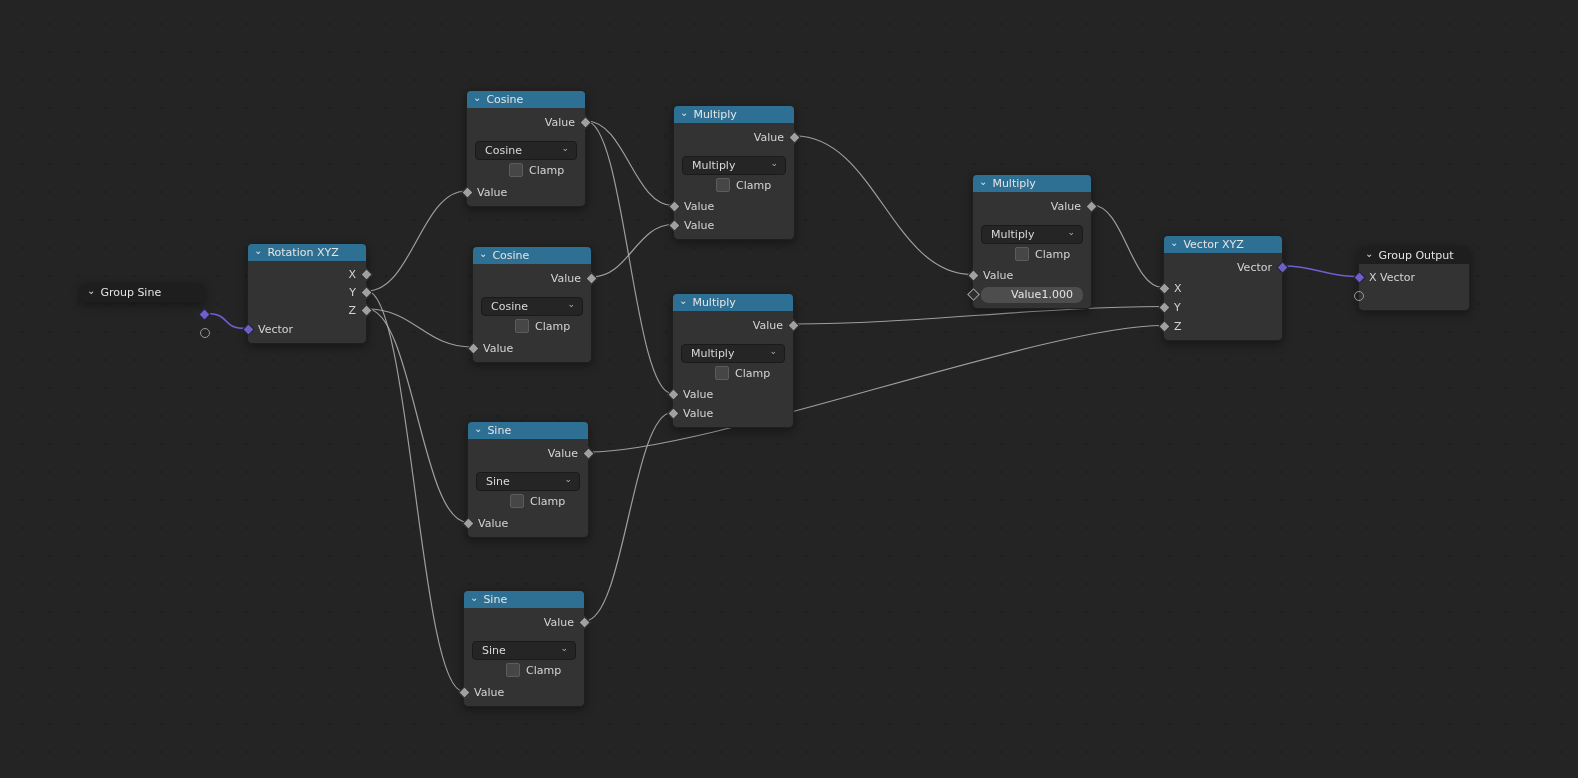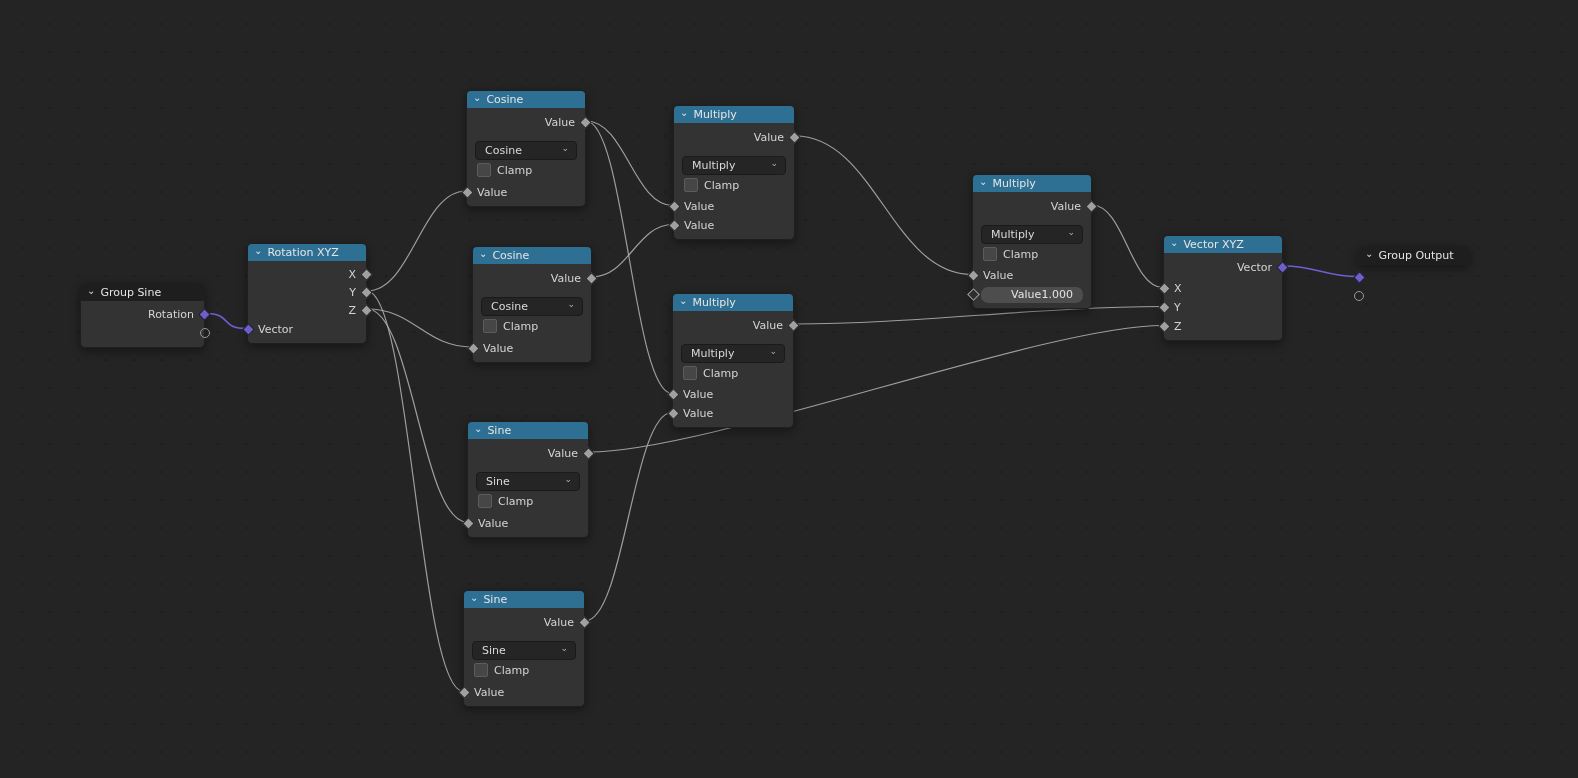--- a/index.html
+++ b/index.html
@@ -15,21 +15,21 @@
     border-radius:4px 4px 0 0;color:#e4e4e4;font-size:11px;white-space:nowrap;overflow:hidden;}
   .hdr .chev{font-size:10px;line-height:10px;color:rgba(255,255,255,.8);transform:translateY(-2px);}
   .body{padding:4px 0;}
   .row{display:flex;align-items:center;position:relative;}
   .row.out{justify-content:flex-end;padding-right:10px;}
   .row.in{padding-left:10px;}
   .sel{flex:1;margin:0 8px;height:17px;background:#252525;border:1px solid #1a1a1a;
     border-radius:4px;display:flex;align-items:center;justify-content:space-between;
     padding:0 7px 0 9px;color:#d9d9d9;cursor:pointer;}
   .sel .chev{font-size:9px;color:#b0b0b0;transform:translateY(-2px);}
-  .cbrow{padding-left:10px;gap:6px;}
+  .cbrow{padding-left:10px;gap:6px;margin-left:32px;}
   .cb{width:12px;height:12px;background:#464646;border:1px solid #5c5c5c;border-radius:2px;}
   .fld{flex:1;margin:0 8px;height:16px;background:#4d4d4d;border-radius:7px;
     display:flex;align-items:center;justify-content:space-between;
     padding:0 10px 0 30px;color:#e4e4e4;cursor:ew-resize;}
   .sock{position:absolute;width:7px;height:7px;transform:rotate(45deg);
     border:1px solid #151515;z-index:3;cursor:crosshair;}
   .sock.virtual{border-radius:50%;transform:none;width:8px;height:8px;
     background:transparent;border:1.5px solid #9a9a9a;}
   path.wire{pointer-events:none;}
 </style>
@@ -51,26 +51,20 @@
       <path d="M 795 136 C 874.65 136, 892.35 274.5, 972 274.5" fill="none" stroke="#b4b4b4" stroke-width="1.2" opacity="0.85" class="wire"></path>
       <path d="M 794 324 C 914 324, 1043 306.5, 1163 306.5" fill="none" stroke="#b4b4b4" stroke-width="1.2" opacity="0.85" class="wire"></path>
       <path d="M 1092 205 C 1123.95 205, 1131.05 287.5, 1163 287.5" fill="none" stroke="#b4b4b4" stroke-width="1.2" opacity="0.85" class="wire"></path>
       <path d="M 1283 266 C 1316.75 266, 1324.25 276.5, 1358 276.5" fill="none" stroke="#6c61d0" stroke-width="1.7" opacity="1" class="wire"></path>
     </svg>
 <div class="node" style="left: 80px; top: 283px; width: 125px;">
       <div class="hdr" style="background: rgb(30, 30, 30);">
         <span class="chev">⌄</span>
         <span>Group Sine</span>
       </div>
-      <div class="body">
-        <div class="row out" style="height: 19px;">
-          <span>Rotation</span>
-        </div>
-        <div class="row" style="height: 19px;"></div>
-      </div>
       <span class="sock" style="top: 26px; right: -4.5px; background: rgb(108, 95, 199);"></span>
       <span class="sock virtual" style="top: 44px; right: -5.5px;"></span>
     </div>
     <div class="node" style="left: 247px; top: 243px; width: 120px;">
       <div class="hdr" style="background: rgb(46, 112, 148);">
         <span class="chev">⌄</span>
         <span>Rotation XYZ</span>
       </div>
       <div class="body">
         <div class="row out" style="height: 18px;">
@@ -310,16 +304,22 @@
       <span class="sock" style="top: 26.5px; right: -4.5px; background: rgb(108, 95, 199);"></span>
       <span class="sock" style="top: 48px; left: -4.5px; background: rgb(160, 160, 160);"></span>
       <span class="sock" style="top: 67px; left: -4.5px; background: rgb(160, 160, 160);"></span>
       <span class="sock" style="top: 86px; left: -4.5px; background: rgb(160, 160, 160);"></span>
     </div>
     <div class="node" style="left: 1358px; top: 246px; width: 112px;">
       <div class="hdr" style="background: rgb(30, 30, 30);">
         <span class="chev">⌄</span>
         <span>Group Output</span>
       </div>
+      <div class="body">
+        <div class="row in" style="height: 19px;">
+          <span>X Vector</span>
+        </div>
+        <div class="row" style="height: 19px;"></div>
+      </div>
       <span class="sock" style="top: 26px; left: -4.5px; background: rgb(108, 95, 199);"></span>
       <span class="sock virtual" style="top: 44px; left: -5.5px;"></span>
     </div>
   </div>
 
 </body></html>

